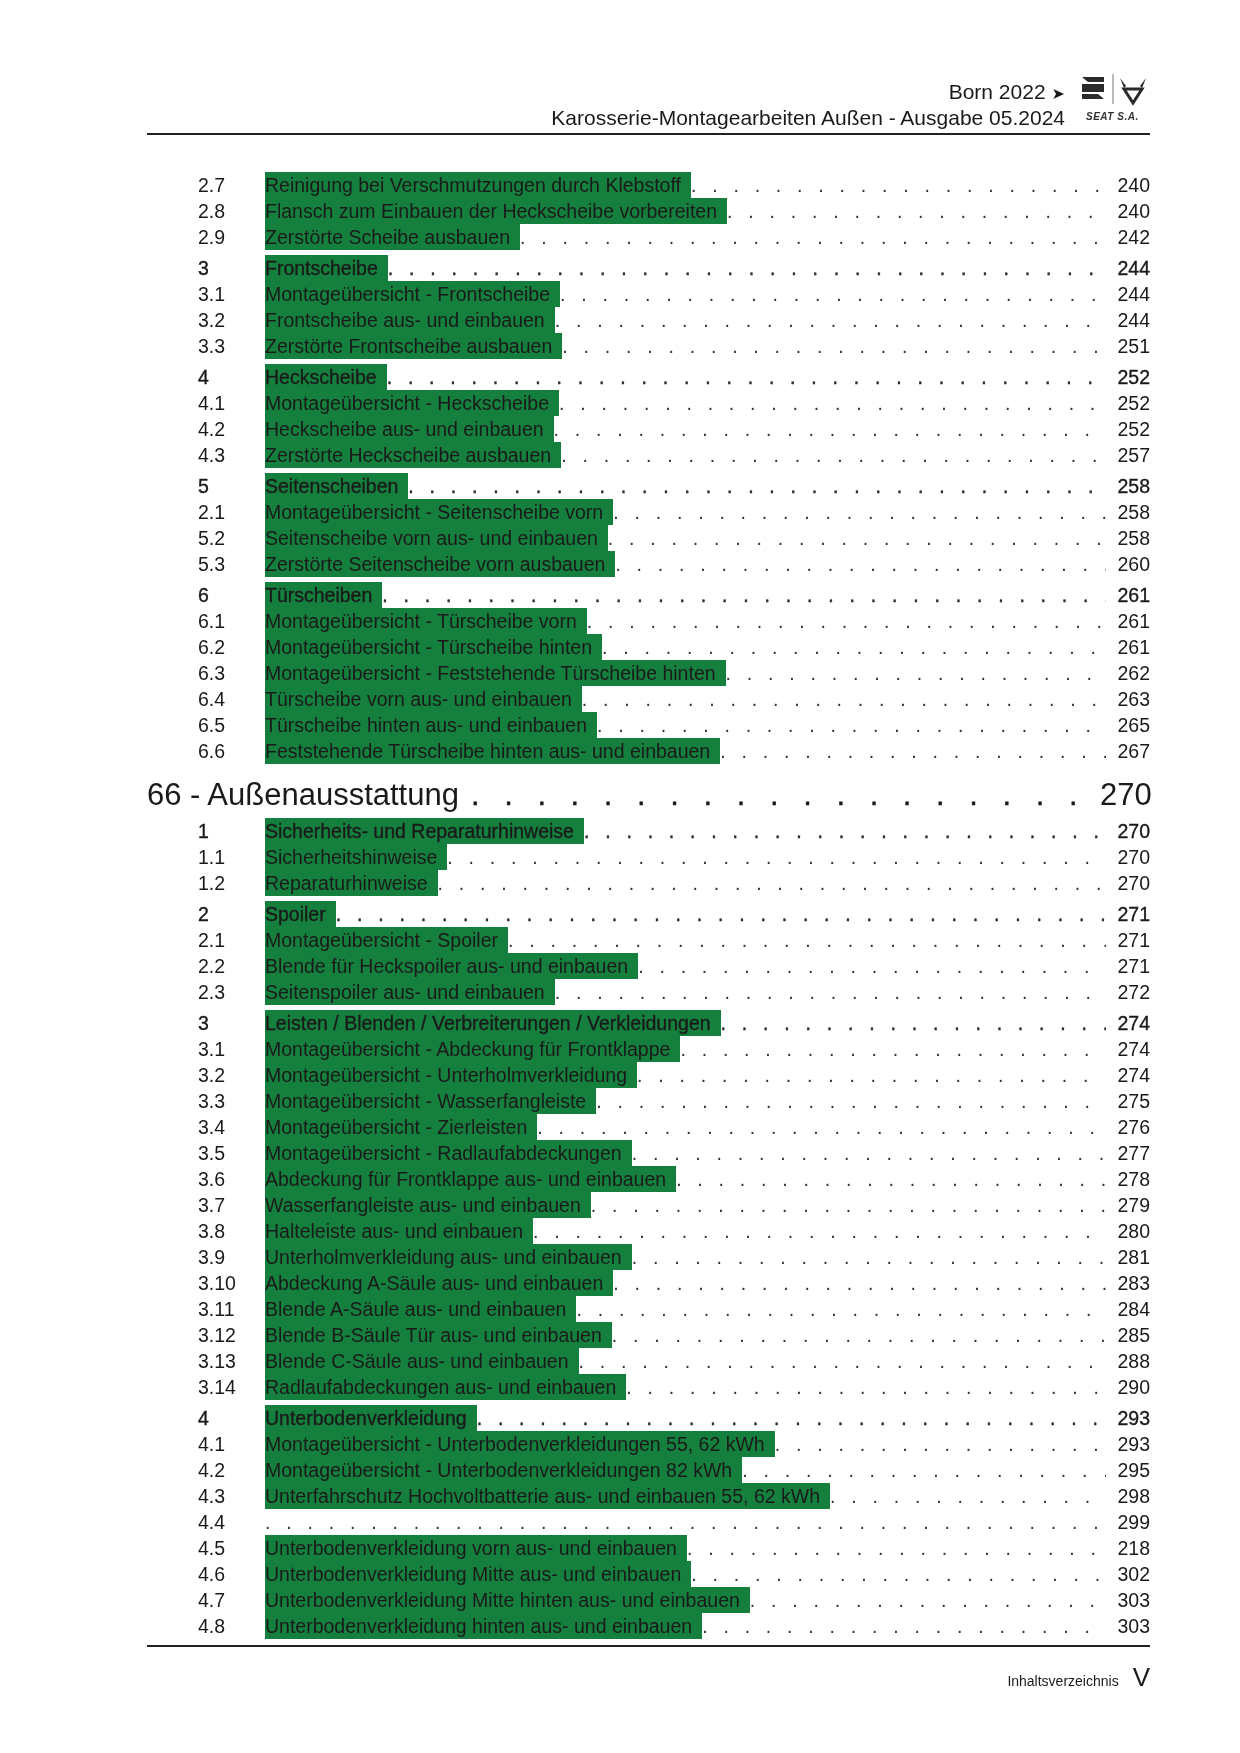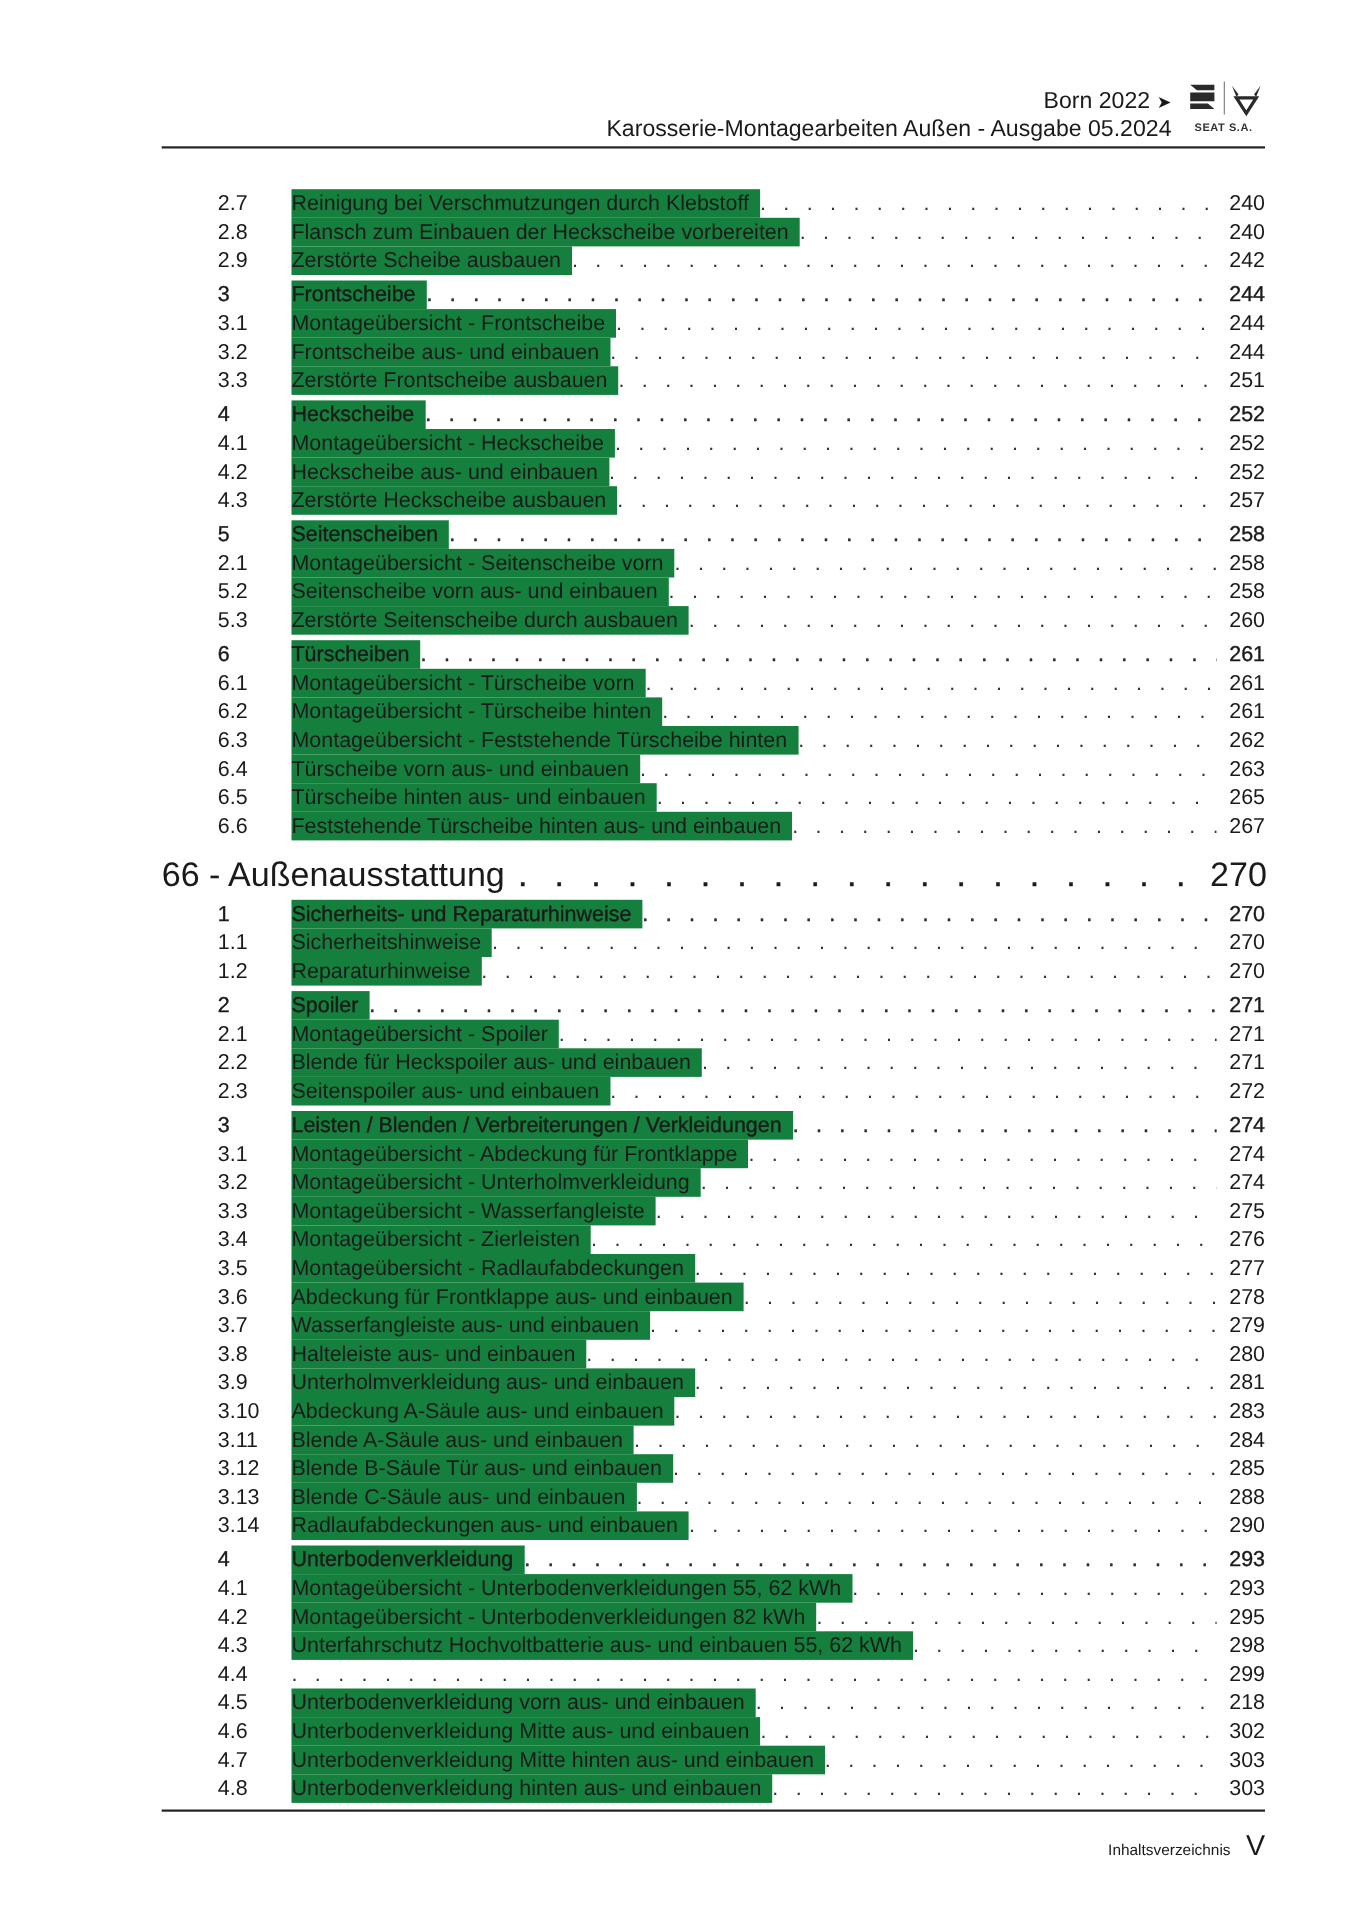--- a/index.html
+++ b/index.html
@@ -2,21 +2,21 @@
 <html><head>
 <meta charset="utf-8">
 <style>
   html, body { margin: 0; padding: 0; background: #ffffff; }
   body { width: 1240px; height: 1753px; position: relative; overflow: hidden;
          font-family: "Liberation Sans", sans-serif; color: #1a1a1a; }
   .header { position: absolute; left: 147px; top: 70px; width: 1003px; height: 64px; }
   .h-line1 { position: absolute; right: 85px; top: 10px; font-size: 21px; line-height: 24px; }
   .h-line2 { position: absolute; right: 85px; top: 36px; font-size: 21px; line-height: 24px; }
   .arrow { display: inline-block; margin-left: 6px; font-size: 16px; }
-  .logo { position: absolute; right: 0; top: 0; width: 76px; height: 60px; }
+  .logo { position: absolute; right: 0; top: 0; width: 76px; height: 60px; font-style: italic; }
   .logo svg { position: absolute; left: 0; top: 0; }
   .logo-text { position: absolute; left: 12px; top: 41px; font-size: 10px; font-weight: bold;
                color: #333; letter-spacing: 0.5px; }
   .rule-top { position: absolute; left: 147px; top: 133px; width: 1003px; height: 2px; background: #222; }
   .rule-bottom { position: absolute; left: 147px; top: 1645px; width: 1003px; height: 2px; background: #222; }
 
   .toc { position: absolute; left: 198px; top: 172px; width: 952px; }
   .row { position: relative; height: 26px; line-height: 26px; font-size: 19.5px; display: flex; align-items: flex-end; }
   .row.group { margin-top: 5px; font-weight: normal; }
   .row .num { width: 67px; flex: none; white-space: nowrap; }
@@ -144,21 +144,21 @@
         <span class="page">258</span>
       </div>
       <div class="row">
         <span class="num">5.2</span>
         <span class="title">Seitenscheibe vorn aus- und einbauen</span>
         <span class="dots">. . . . . . . . . . . . . . . . . . . . . . . . . . . . . . . . . . . . . . . . . . . . . . . . . . . . . . . . . . . . . . . . . . . . . . . . . . . . . . . . . . . . . . . .</span>
         <span class="page">258</span>
       </div>
       <div class="row">
         <span class="num">5.3</span>
-        <span class="title">Zerstörte Seitenscheibe durch ausbauen</span>
+        <span class="title">Zerstörte Seitenscheibe vorn ausbauen</span>
         <span class="dots">. . . . . . . . . . . . . . . . . . . . . . . . . . . . . . . . . . . . . . . . . . . . . . . . . . . . . . . . . . . . . . . . . . . . . . . . . . . . . . . . . . . . . . . .</span>
         <span class="page">260</span>
       </div>
       <div class="row group">
         <span class="num" style="-webkit-text-stroke: 0.35px rgb(26, 26, 26);">6</span>
         <span class="title group-title">Türscheiben</span>
         <span class="dots">. . . . . . . . . . . . . . . . . . . . . . . . . . . . . . . . . . . . . . . . . . . . . . . . . . . . . . . . . . . . . . . . . . . . . . . . . . . . . . . . . . . . . . . .</span>
         <span class="page">261</span>
       </div>
       <div class="row">

